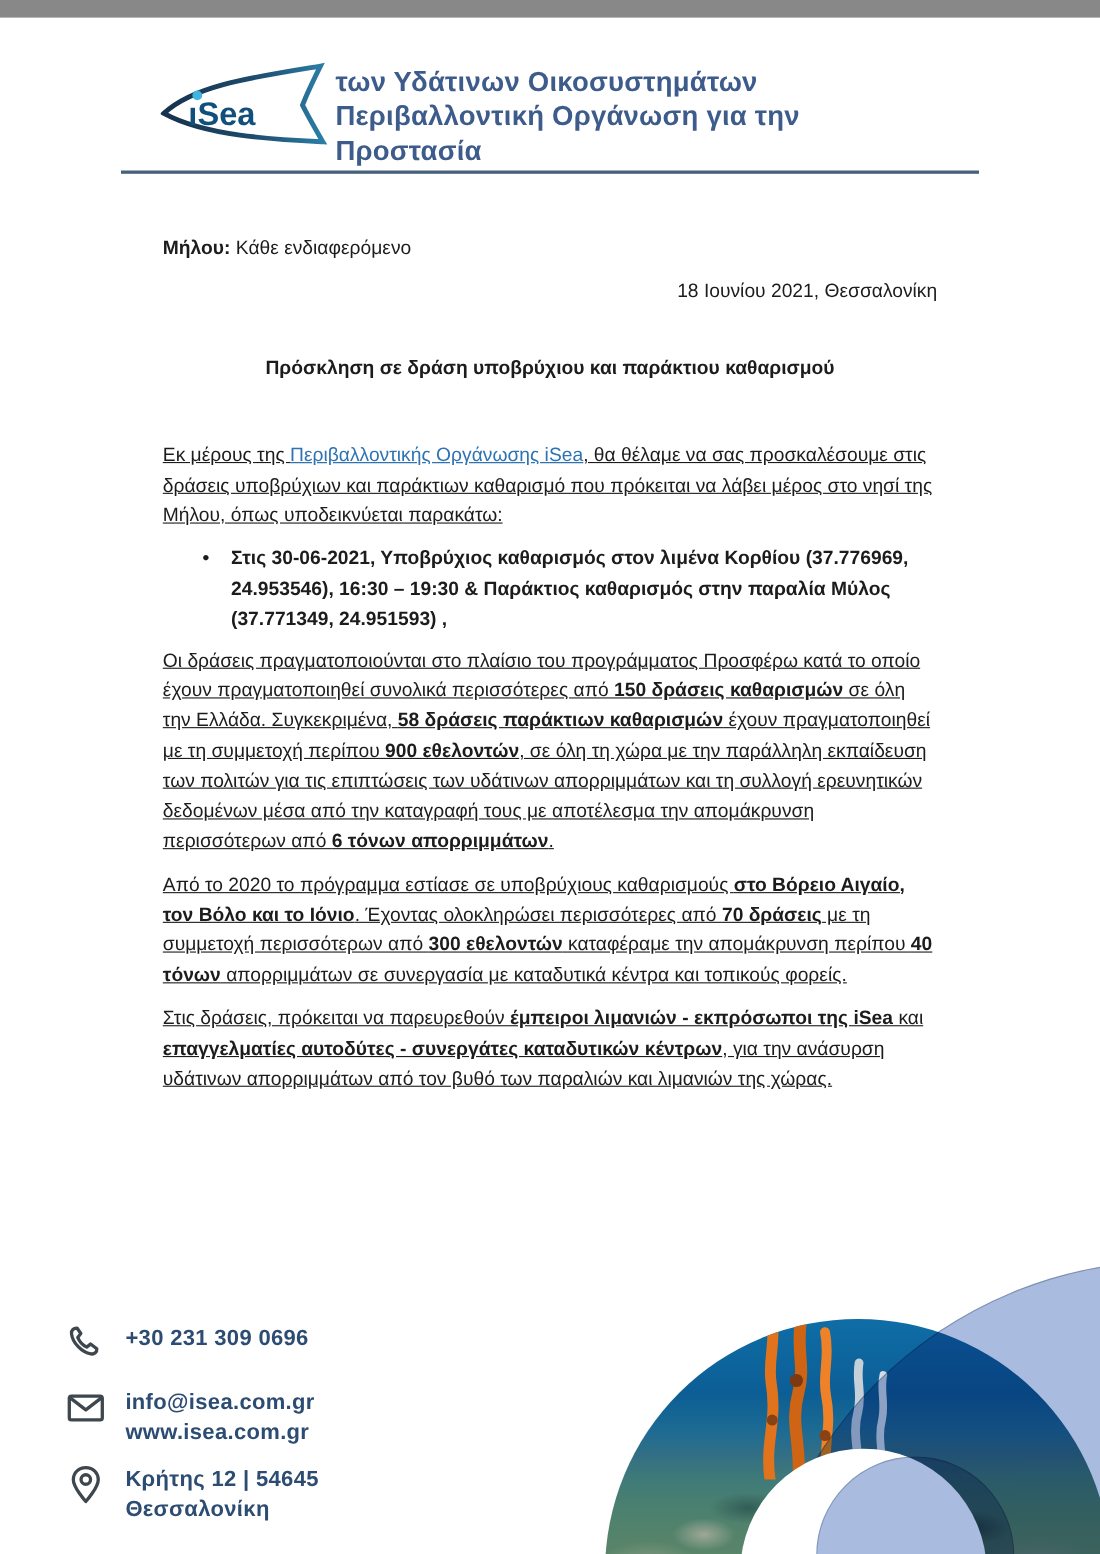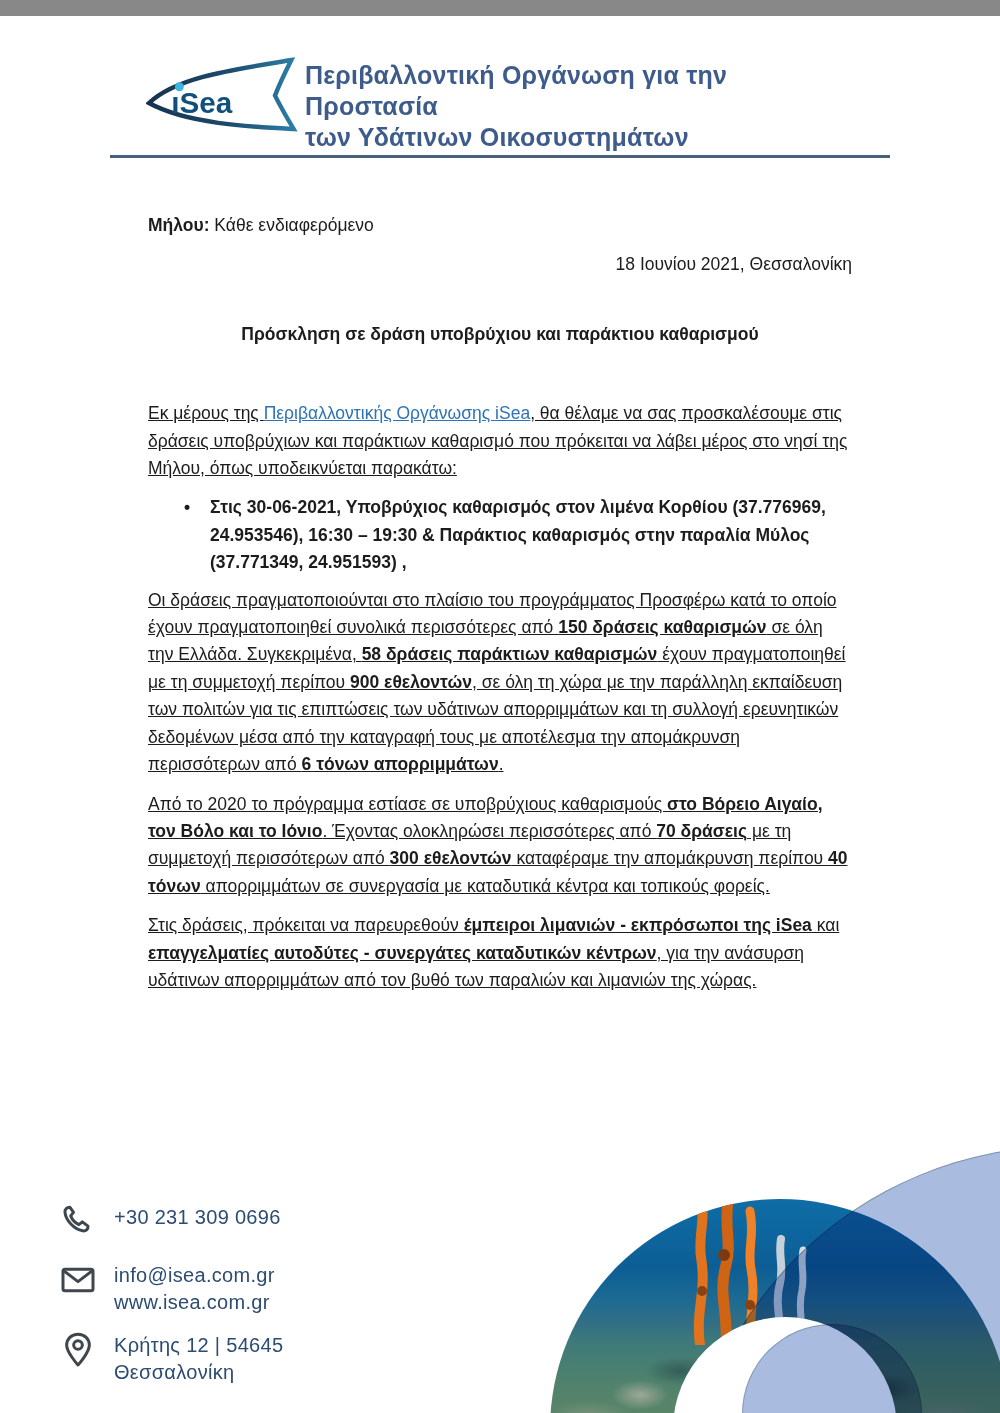--- a/index.html
+++ b/index.html
@@ -37,21 +37,21 @@
   ul.bullets li::before{
     content:"\2022";position:absolute;left:-26px;top:0;
     font-weight:bold;color:#1c1c1c;
   }
   
   .contact{position:absolute;left:58px;top:1186px;width:300px;color:#2c4c72;}
   .c-row{display:flex;align-items:flex-start;margin-bottom:16px;}
   .c-icon{width:42px;height:42px;flex:0 0 42px;margin-right:14px;}
   .c-icon svg{width:40px;height:40px;stroke:#3e474e;fill:none;
     stroke-width:1.8;stroke-linecap:round;stroke-linejoin:round;}
-  .c-text{font-weight:normal;font-size:20px;line-height:24px;padding-top:3px;
+  .c-text{font-weight:bold;font-size:20px;line-height:24px;padding-top:3px;
     letter-spacing:.3px;}
   
   .decor{position:absolute;inset:0;overflow:hidden;pointer-events:none;}
   .photo-dome{
     position:absolute;left:550px;top:1183px;width:460px;height:230px;
     border-radius:230px 230px 0 0;overflow:hidden;z-index:1;
     background:
       radial-gradient(30px 40px at 196px 222px, #d9a832 0%, #cf9522 55%, rgba(0,0,0,0) 58%),
       radial-gradient(46px 24px at 90px 196px, rgba(196,188,176,.65) 0%, rgba(196,188,176,0) 62%),
       radial-gradient(58px 26px at 160px 214px, rgba(175,182,160,.55) 0%, rgba(175,182,160,0) 60%),
@@ -94,22 +94,22 @@
         </linearGradient>
       </defs>
       <path d="M 4,62 C 40,28 110,18 196,4 C 188,20 180,36 174,52
                C 181,66 189,80 199,97 C 140,94 55,90 4,62 Z" fill="none" stroke="url(#fishg)" stroke-width="6" stroke-linejoin="miter"></path>
       <text x="34" y="76" font-family="Liberation Sans, sans-serif" font-weight="bold" font-size="40" fill="#11507c">ıSea</text>
       <circle cx="45" cy="40" r="6" fill="#3fb4dc"></circle>
     </svg>
   </div>
 
   <div class="org-title">
+    <div>των Υδάτινων Οικοσυστημάτων</div>
     <div>Περιβαλλοντική Οργάνωση για την Προστασία</div>
-    <div>των Υδάτινων Οικοσυστημάτων</div>
   </div>
 
   <div class="header-rule"></div>
 
   <div class="content">
     <p class="to-line"><span class="b">Μήλου:</span><span> Κάθε ενδιαφερόμενο</span></p>
 
     <p class="dateline">18 Ιουνίου 2021, Θεσσαλονίκη</p>
 
     <p class="subject">Πρόσκληση σε δράση υποβρύχιου και παράκτιου καθαρισμού</p>

